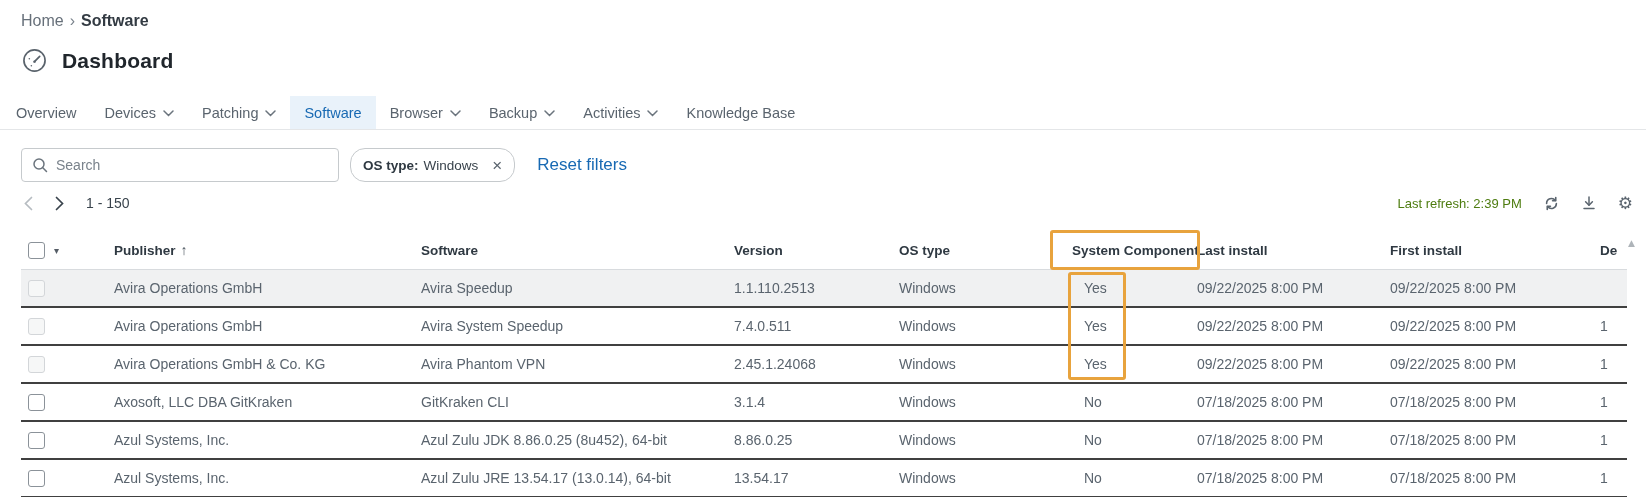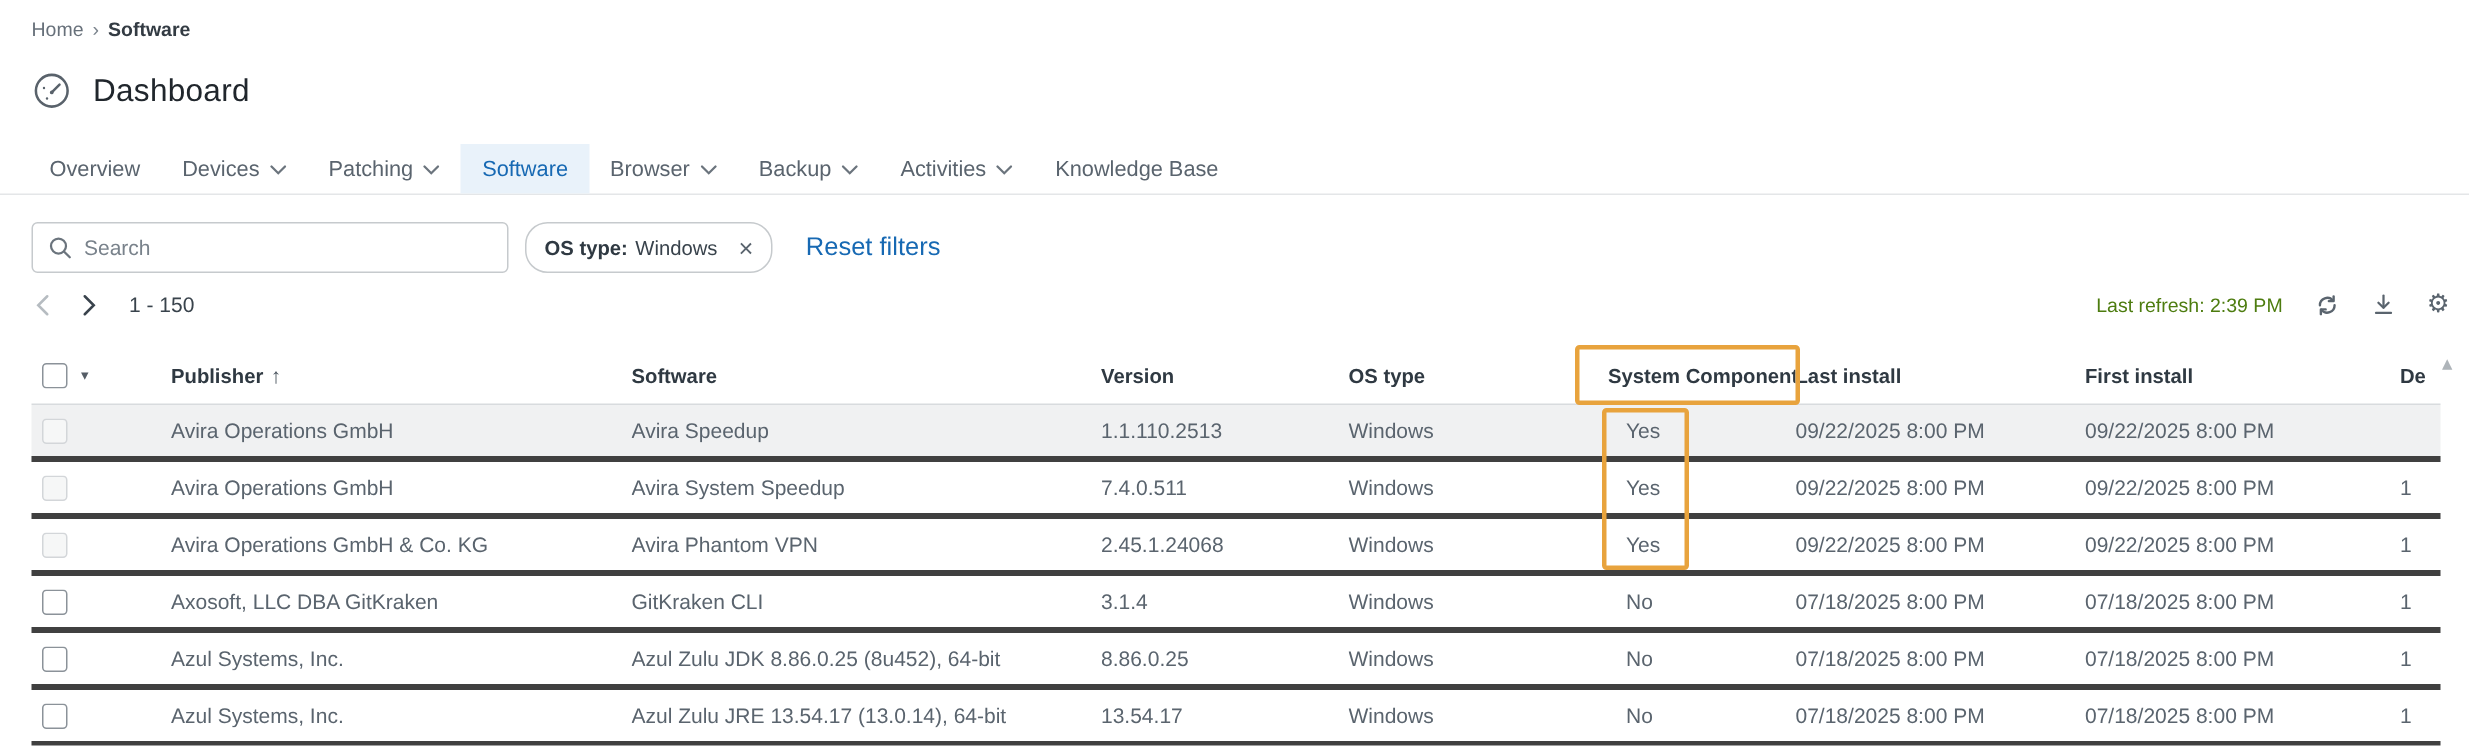--- a/index.html
+++ b/index.html
@@ -1,33 +1,33 @@
 <!DOCTYPE html>
 <html><head>
 <meta charset="utf-8">
 <style>
   * { box-sizing: border-box; margin: 0; padding: 0; }
   html,body { width:1646px; height:497px; background:#fff; overflow:hidden;
     font-family:"Liberation Sans", sans-serif; color:#39434c; }
   .page { position:relative; width:1646px; height:497px; }
 
   
-  .breadcrumb { position:absolute; left:21px; top:12px; font-size:13px; color:#67707a; }
+  .breadcrumb { position:absolute; left:21px; top:12px; font-size:16px; color:#67707a; }
   .bc-sep { margin:0 6px; color:#7b848d; }
   .bc-cur { color:#333b43; font-weight:700; }
   .bc-home { cursor:pointer; }
 
   
   .titlebar { position:absolute; left:21px; top:47px; display:flex; align-items:center; gap:14px; }
-  .titlebar h1 { font-size:21px; font-weight:400; color:#20262c; letter-spacing:.2px; }
+  .titlebar h1 { font-size:21px; font-weight:700; color:#20262c; letter-spacing:.2px; }
   .gauge-icon { display:inline-flex; }
 
   
   .tabs { position:absolute; left:0; top:96px; width:1646px; height:34px;
-    border-bottom:1px solid #e4e6e8; display:flex; align-items:stretch; padding-left:19px;text-align:center; }
+    border-bottom:1px solid #e4e6e8; display:flex; align-items:stretch; padding-left:2px;text-align:center; }
   .tab { display:flex; align-items:center; gap:7px; padding:0 14px; font-size:14.5px;
     color:#5a646e; cursor:pointer; white-space:nowrap; }
   .tab.active { color:#1769b3; background:#e9f2fa; }
   .tab svg { margin-top:2px; }
 
   
   .toolbar { position:absolute; left:21px; top:148px; display:flex; align-items:center; }
   .search { width:318px; height:34px; border:1px solid #c6cacd; border-radius:4px;
     display:flex; align-items:center; padding:0 10px; background:#fff; }
   .search input { border:none; outline:none; flex:1; font-size:14px; margin-left:8px;
@@ -50,21 +50,21 @@
   .action-icon { display:inline-flex; cursor:pointer; }
   .gear { font-size:17px; color:#5a646e; cursor:pointer; line-height:1;
     font-family:"DejaVu Sans", sans-serif; }
 
   
   .table { position:absolute; left:21px; top:231px; width:1606px; }
   .thead, .trow { display:grid;
     grid-template-columns:93px 307px 313px 165px 173px 125px 193px 210px 27px;
     align-items:center; }
   .thead { height:39px; border-bottom:1px solid #d8dbde; font-size:13.5px; font-weight:700; color:#2f3942; }
-  .trow { height:38px; border-bottom:4px solid #404040; font-size:14px; color:#5a646e; background:#fff; }
+  .trow { height:38px; border-bottom:2px solid #404040; font-size:14px; color:#5a646e; background:#fff; }
   .trow.hl { background:#f0f1f2; }
   .cell { white-space:nowrap; overflow:hidden; padding-right:8px; }
   .col-sc { padding-left:12px; }
   .cb-cell { display:flex; align-items:center; padding-left:7px; }
   .cb { width:17px; height:17px; border:1.5px solid #8b9299; border-radius:3px;
     background:#fff; display:inline-block; cursor:pointer; }
   .cb-muted { border-color:#d3d6d9; background:#f6f7f7; }
   .hdr-caret { font-size:10px; color:#555d66; margin-left:9px;
     font-family:"DejaVu Sans", sans-serif; cursor:pointer; }
   .sort-arrow { margin-left:5px; font-weight:400; color:#4a545e; font-size:14px; }

